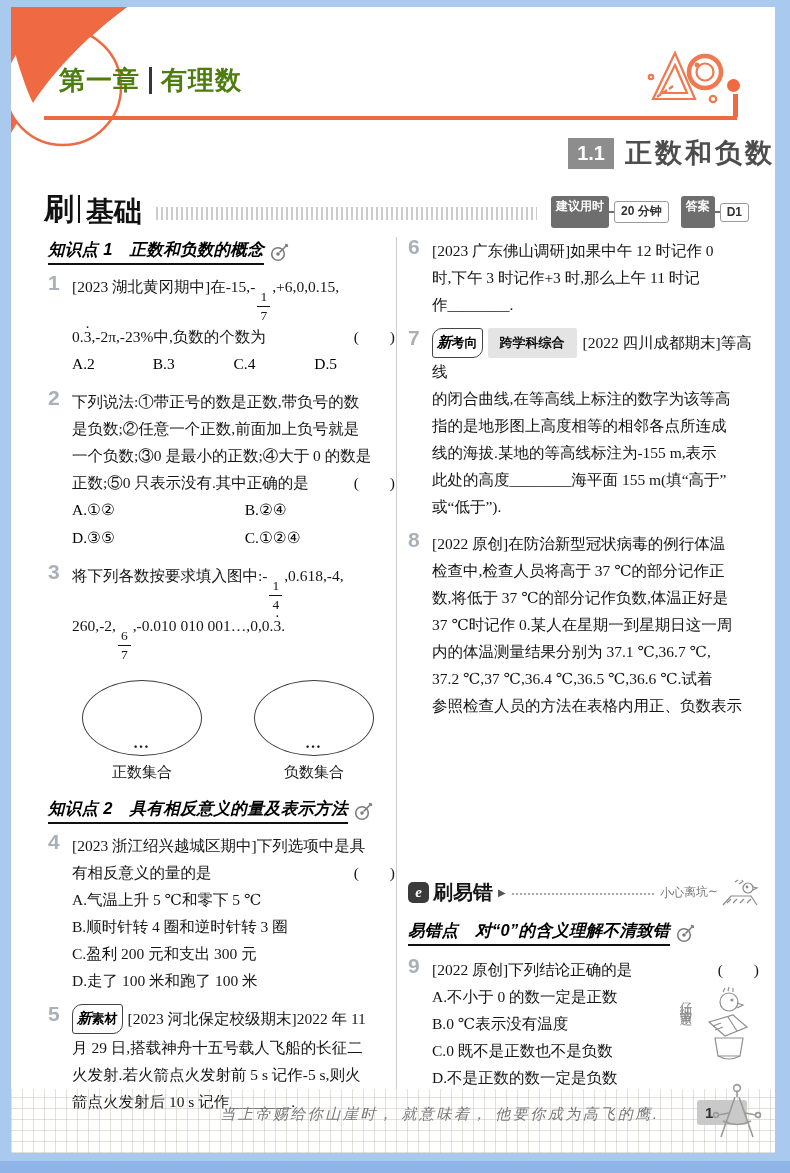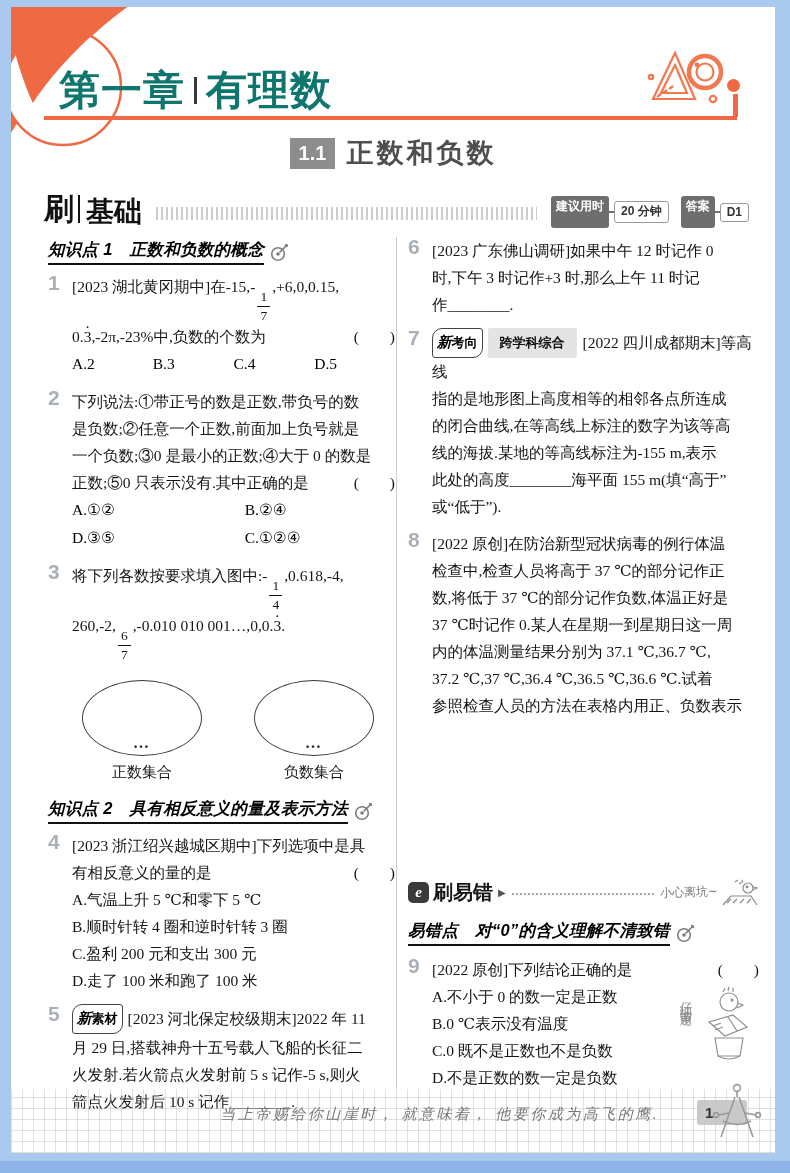--- a/index.html
+++ b/index.html
@@ -8,29 +8,29 @@
   .sans{font-family:"Liberation Sans","DejaVu Sans",sans-serif;}
   .page{position:absolute;left:11px;top:7px;width:764px;height:1146px;background:#ffffff;}
   .bottom-strip{position:absolute;left:0;bottom:0;width:790px;height:12px;background:#8fb4e7;}
 
   
   .corner{position:absolute;left:0;top:0;}
 
   
   .chapter{position:absolute;left:48px;top:56px;display:flex;align-items:center;
            font-family:"Liberation Sans","DejaVu Sans",sans-serif;font-weight:900;
-           font-size:41px;color:#0f766e;letter-spacing:1px;}
+           font-size:26px;color:#4d7c0f;letter-spacing:1px;}
   .chapter .bar{width:3px;height:27px;background:#32373e;margin:0 9px;}
   .chap-line{position:absolute;left:33px;top:109px;width:693px;height:4px;background:#ef6a42;}
   .endcap-bar{position:absolute;left:722px;top:87px;width:5px;height:23px;background:#ef6a42;}
   .endcap-dot{position:absolute;left:716px;top:72px;width:13px;height:13px;border-radius:50%;background:#ef6a42;}
   .tools{position:absolute;left:630px;top:40px;}
 
   
-  .sect{position:absolute;left:0;right:0;top:128px;text-align:center;}
+  .sect{position:absolute;left:0;right:0;top:128px;text-align:right;}
   .sect-inner{display:inline-flex;align-items:center;}
   .sect-num{background:#8d8d8d;color:#fff;font-family:"Liberation Sans","DejaVu Sans",sans-serif;
             font-weight:800;font-size:20px;padding:4px 9px;margin-right:11px;}
   .sect-title{font-weight:700;font-size:27px;color:#4e4e4e;letter-spacing:3px;}
 
   
   .brush{position:absolute;left:33px;top:180px;right:26px;display:flex;align-items:center;}
   .brush .brand{font-family:"Liberation Sans","DejaVu Sans",sans-serif;font-weight:900;font-size:30px;color:#111;}
   .brush .bdiv{width:2px;height:28px;background:#111;margin:0 6px 0 4px;}
   .brush .blabel{font-family:"Liberation Sans","DejaVu Sans",sans-serif;font-weight:800;font-size:28px;color:#111;margin-top:6px;}
@@ -294,22 +294,22 @@
     </div>
 
     <div class="prob">
       <span class="pnum">7</span>
       <div class="pline">
         <span class="badge-new">
             <b>新</b>
             <span>考向</span>
           </span><span class="badge-gray">跨学科综合</span><span>[2022 四川成都期末]等高线</span>
       </div>
+      <div class="pline">的闭合曲线,在等高线上标注的数字为该等高</div>
       <div class="pline">指的是地形图上高度相等的相邻各点所连成</div>
-      <div class="pline">的闭合曲线,在等高线上标注的数字为该等高</div>
       <div class="pline">线的海拔.某地的等高线标注为-155 m,表示</div>
       <div class="pline">此处的高度________海平面 155 m(填“高于”</div>
       <div class="pline">或“低于”).</div>
     </div>
 
     <div class="prob">
       <span class="pnum">8</span>
       <div class="pline">[2022 原创]在防治新型冠状病毒的例行体温</div>
       <div class="pline">检查中,检查人员将高于 37 ℃的部分记作正</div>
       <div class="pline">数,将低于 37 ℃的部分记作负数,体温正好是</div>

